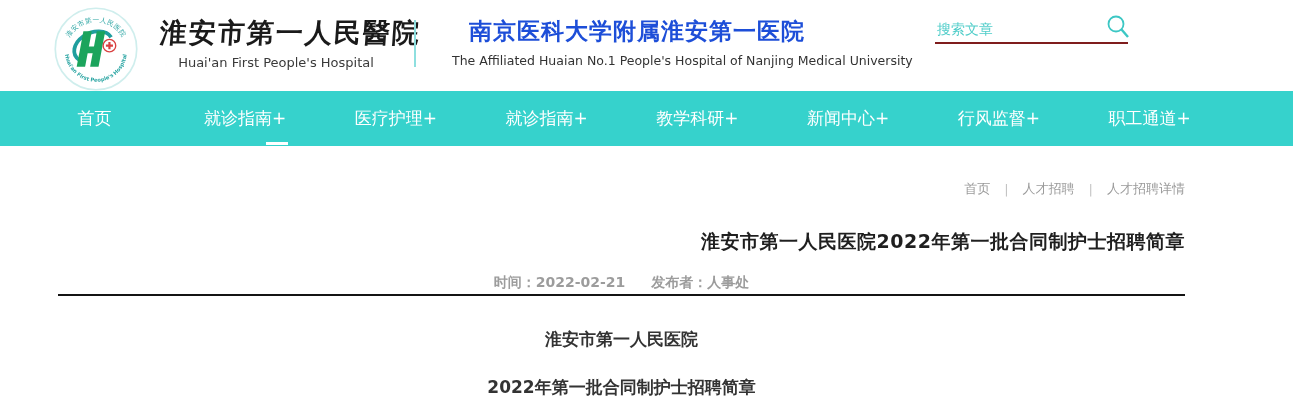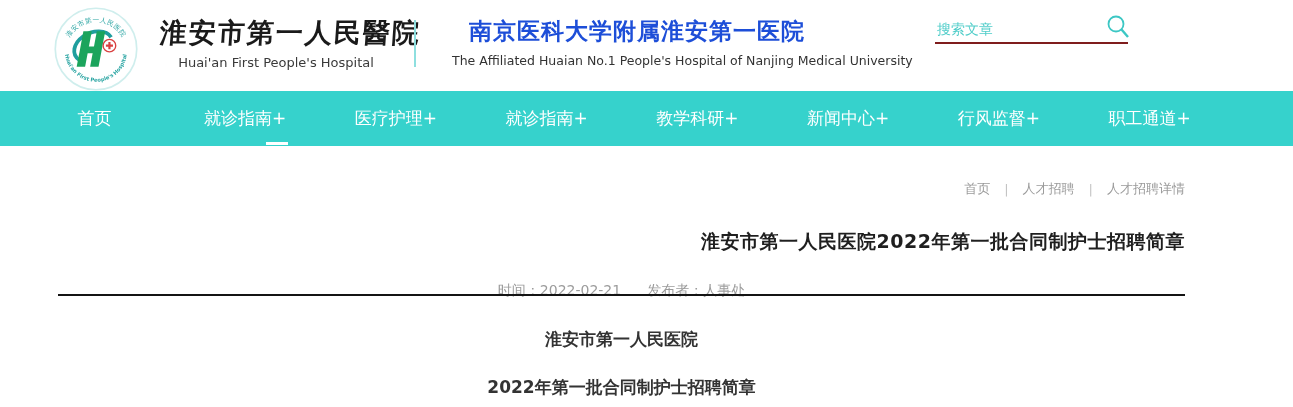--- a/index.html
+++ b/index.html
@@ -70,22 +70,22 @@
   .breadcrumb a { color: #9a9a9a; text-decoration: none; cursor: pointer; }
   .breadcrumb .sep { color: #c4c4c4; }
 
   
   .content { position: absolute; left: 58px; top: 0; width: 1127px; height: 100%; }
   .article-title {
     position: absolute; top: 229px; width: 100%; text-align: right;
     font-size: 19px; font-weight: bold; color: #1f1f1f; letter-spacing: 0.5px;
   }
   .article-meta {
-    position: absolute; top: 282px; width: 100%; text-align: center;
-    font-size: 14px; color: #9c9c9c;
+    position: absolute; top: 274px; width: 100%; text-align: center;
+    font-size: 14px; color: #9c9c9c; font-weight: bold;
   }
   .article-meta .gap { display: inline-block; width: 26px; }
   .divider { position: absolute; top: 294px; left: 0; width: 100%; height: 2px; background: #141414; }
   .body-line {
     position: absolute; width: 100%; text-align: center;
     font-size: 17px; font-weight: bold; color: #333;
   }
   .body-line-1 { top: 328px; }
   .body-line-2 { top: 376px; }
 </style>

